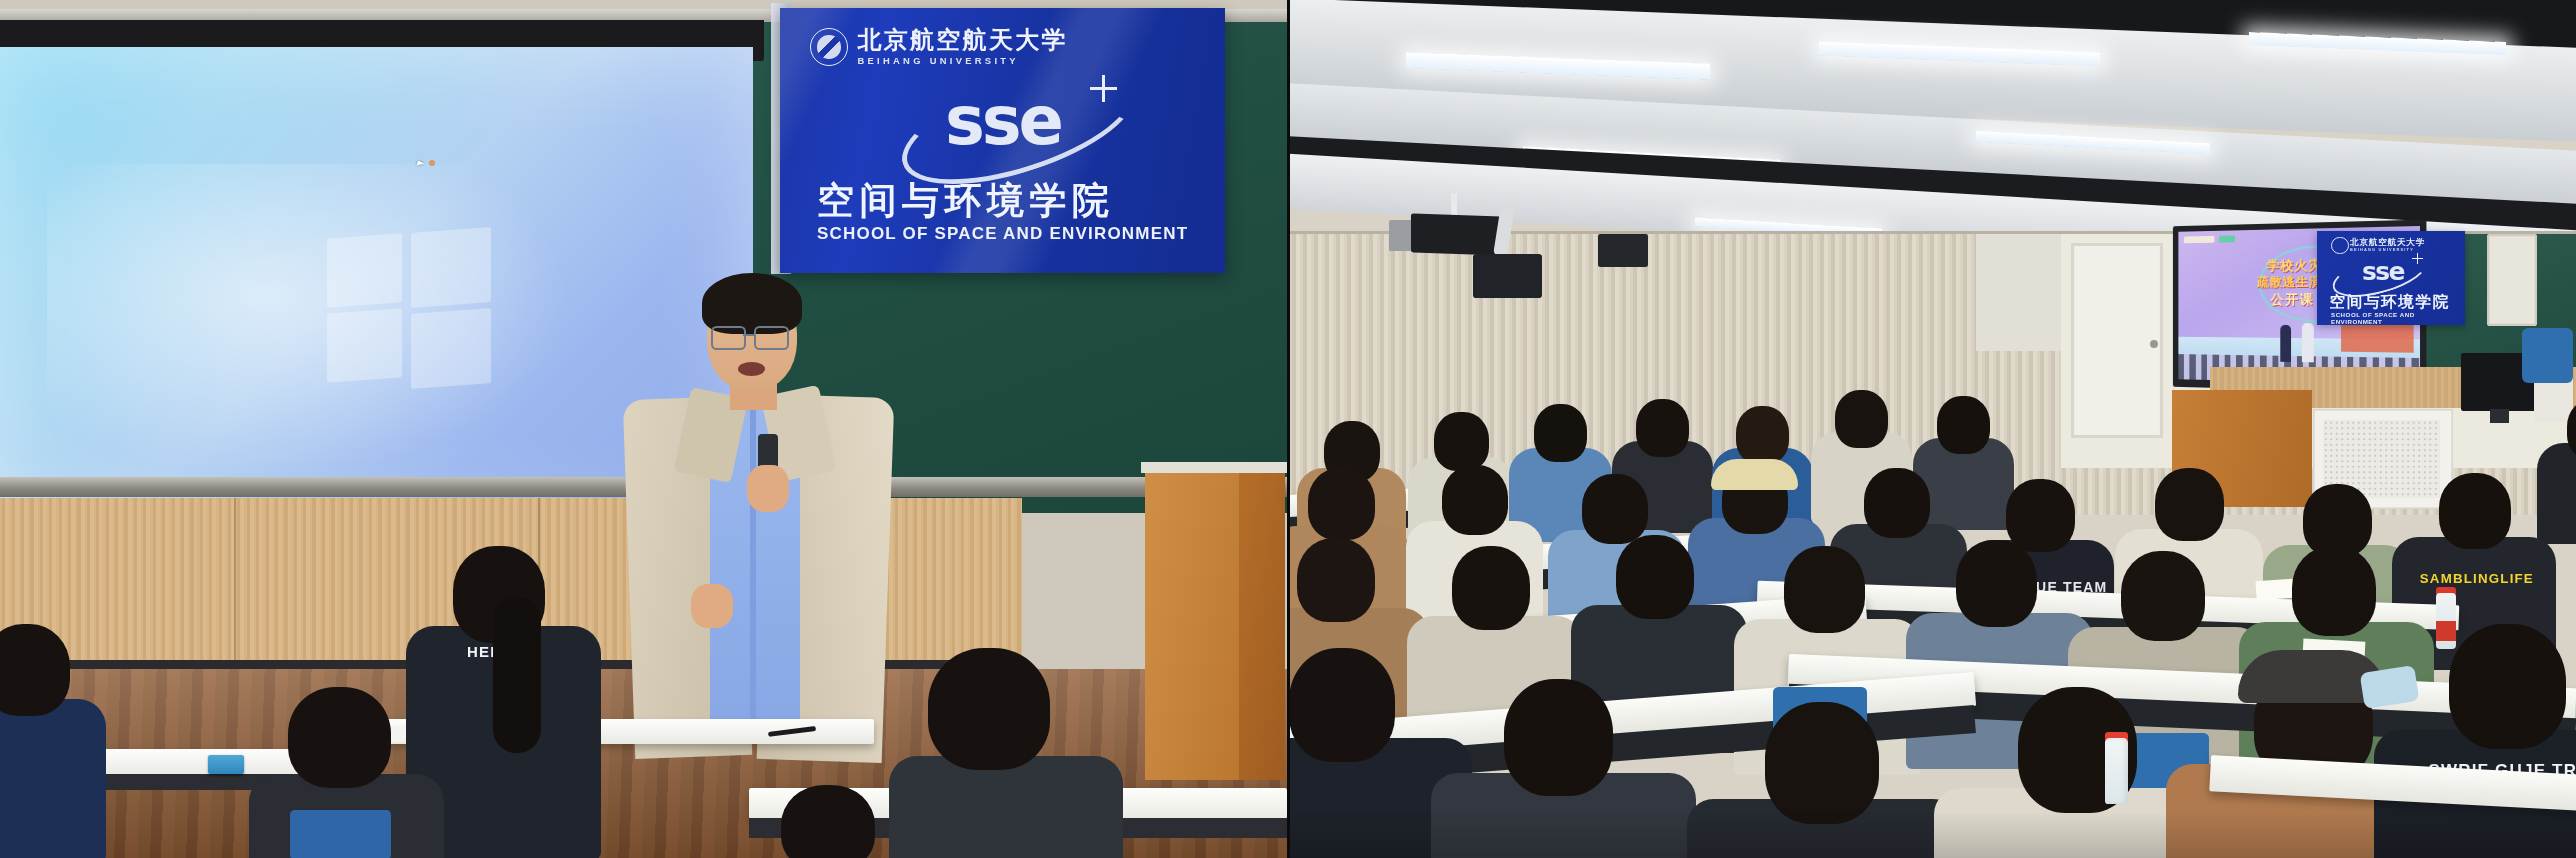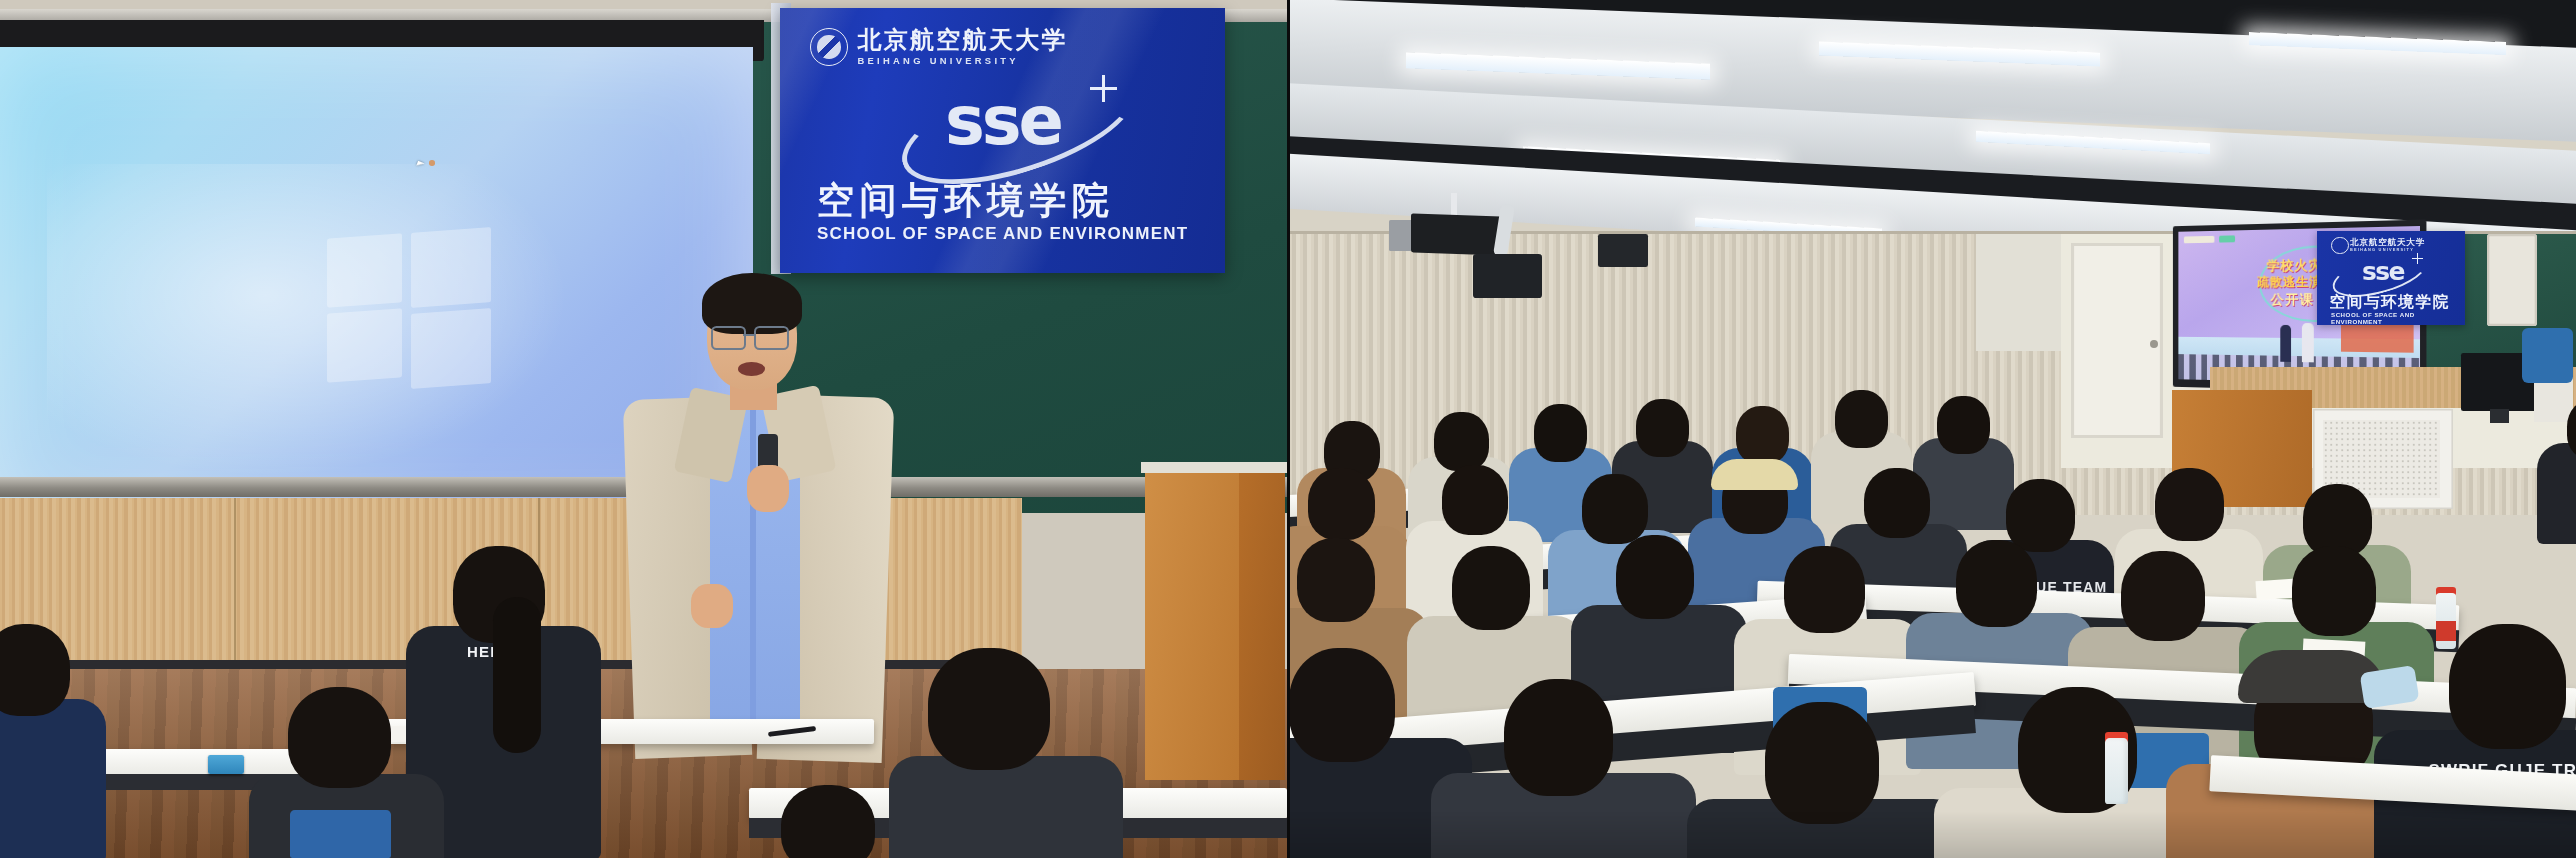--- a/index.html
+++ b/index.html
@@ -549,20 +549,25 @@
       <span class="h" style="left:23.4px;top:0;width:69px;height:73px;background:#17120e"></span>
     </div>
     <div class="rs" style="left:843px;top:468px;width:125px;height:125px">
       <span class="b" style="left:-17px;top:61px;width:148px;height:125px;background:#e3dfd2"></span>
       <span class="h" style="left:23.4px;top:0;width:69px;height:73px;background:#191310"></span>
     </div>
     <div class="rs" style="left:991px;top:484px;width:125px;height:125px">
       <span class="b" style="left:-17px;top:61px;width:148px;height:125px;background:#9aa88a"></span>
       <span class="h" style="left:23.4px;top:0;width:69px;height:73px;background:#17120e"></span>
     </div>
+    <div class="rs" style="left:1123px;top:473px;width:133px;height:133px">
+      <span class="b" style="left:-20px;top:64px;width:164px;height:133px;background:#23262c"></span>
+      <span class="jacket-text" style="left:7.8px;top:98px;color:#f2d530;font-size:13.3px">SAMBLINGLIFE</span>
+      <span class="h" style="left:26.5px;top:0;width:72px;height:76px;background:#16110d"></span>
+    </div>
 
     <div class="layer rdesk rd5"></div>
     <div class="layer rdesk-front rd5f"></div>
     <div class="layer rdesk rd3"></div>
     <div class="layer rdesk-front rd3f"></div>
     <div class="layer r-paper1"></div>
 
     <div class="rs" style="left:-15.6px;top:538px;width:140px;height:140px">
       <span class="b" style="left:-23.4px;top:70px;width:179px;height:148px;background:#a37e57"></span>
       <span class="h" style="left:23.4px;top:0;width:78px;height:84px;background:#1c1511"></span>

